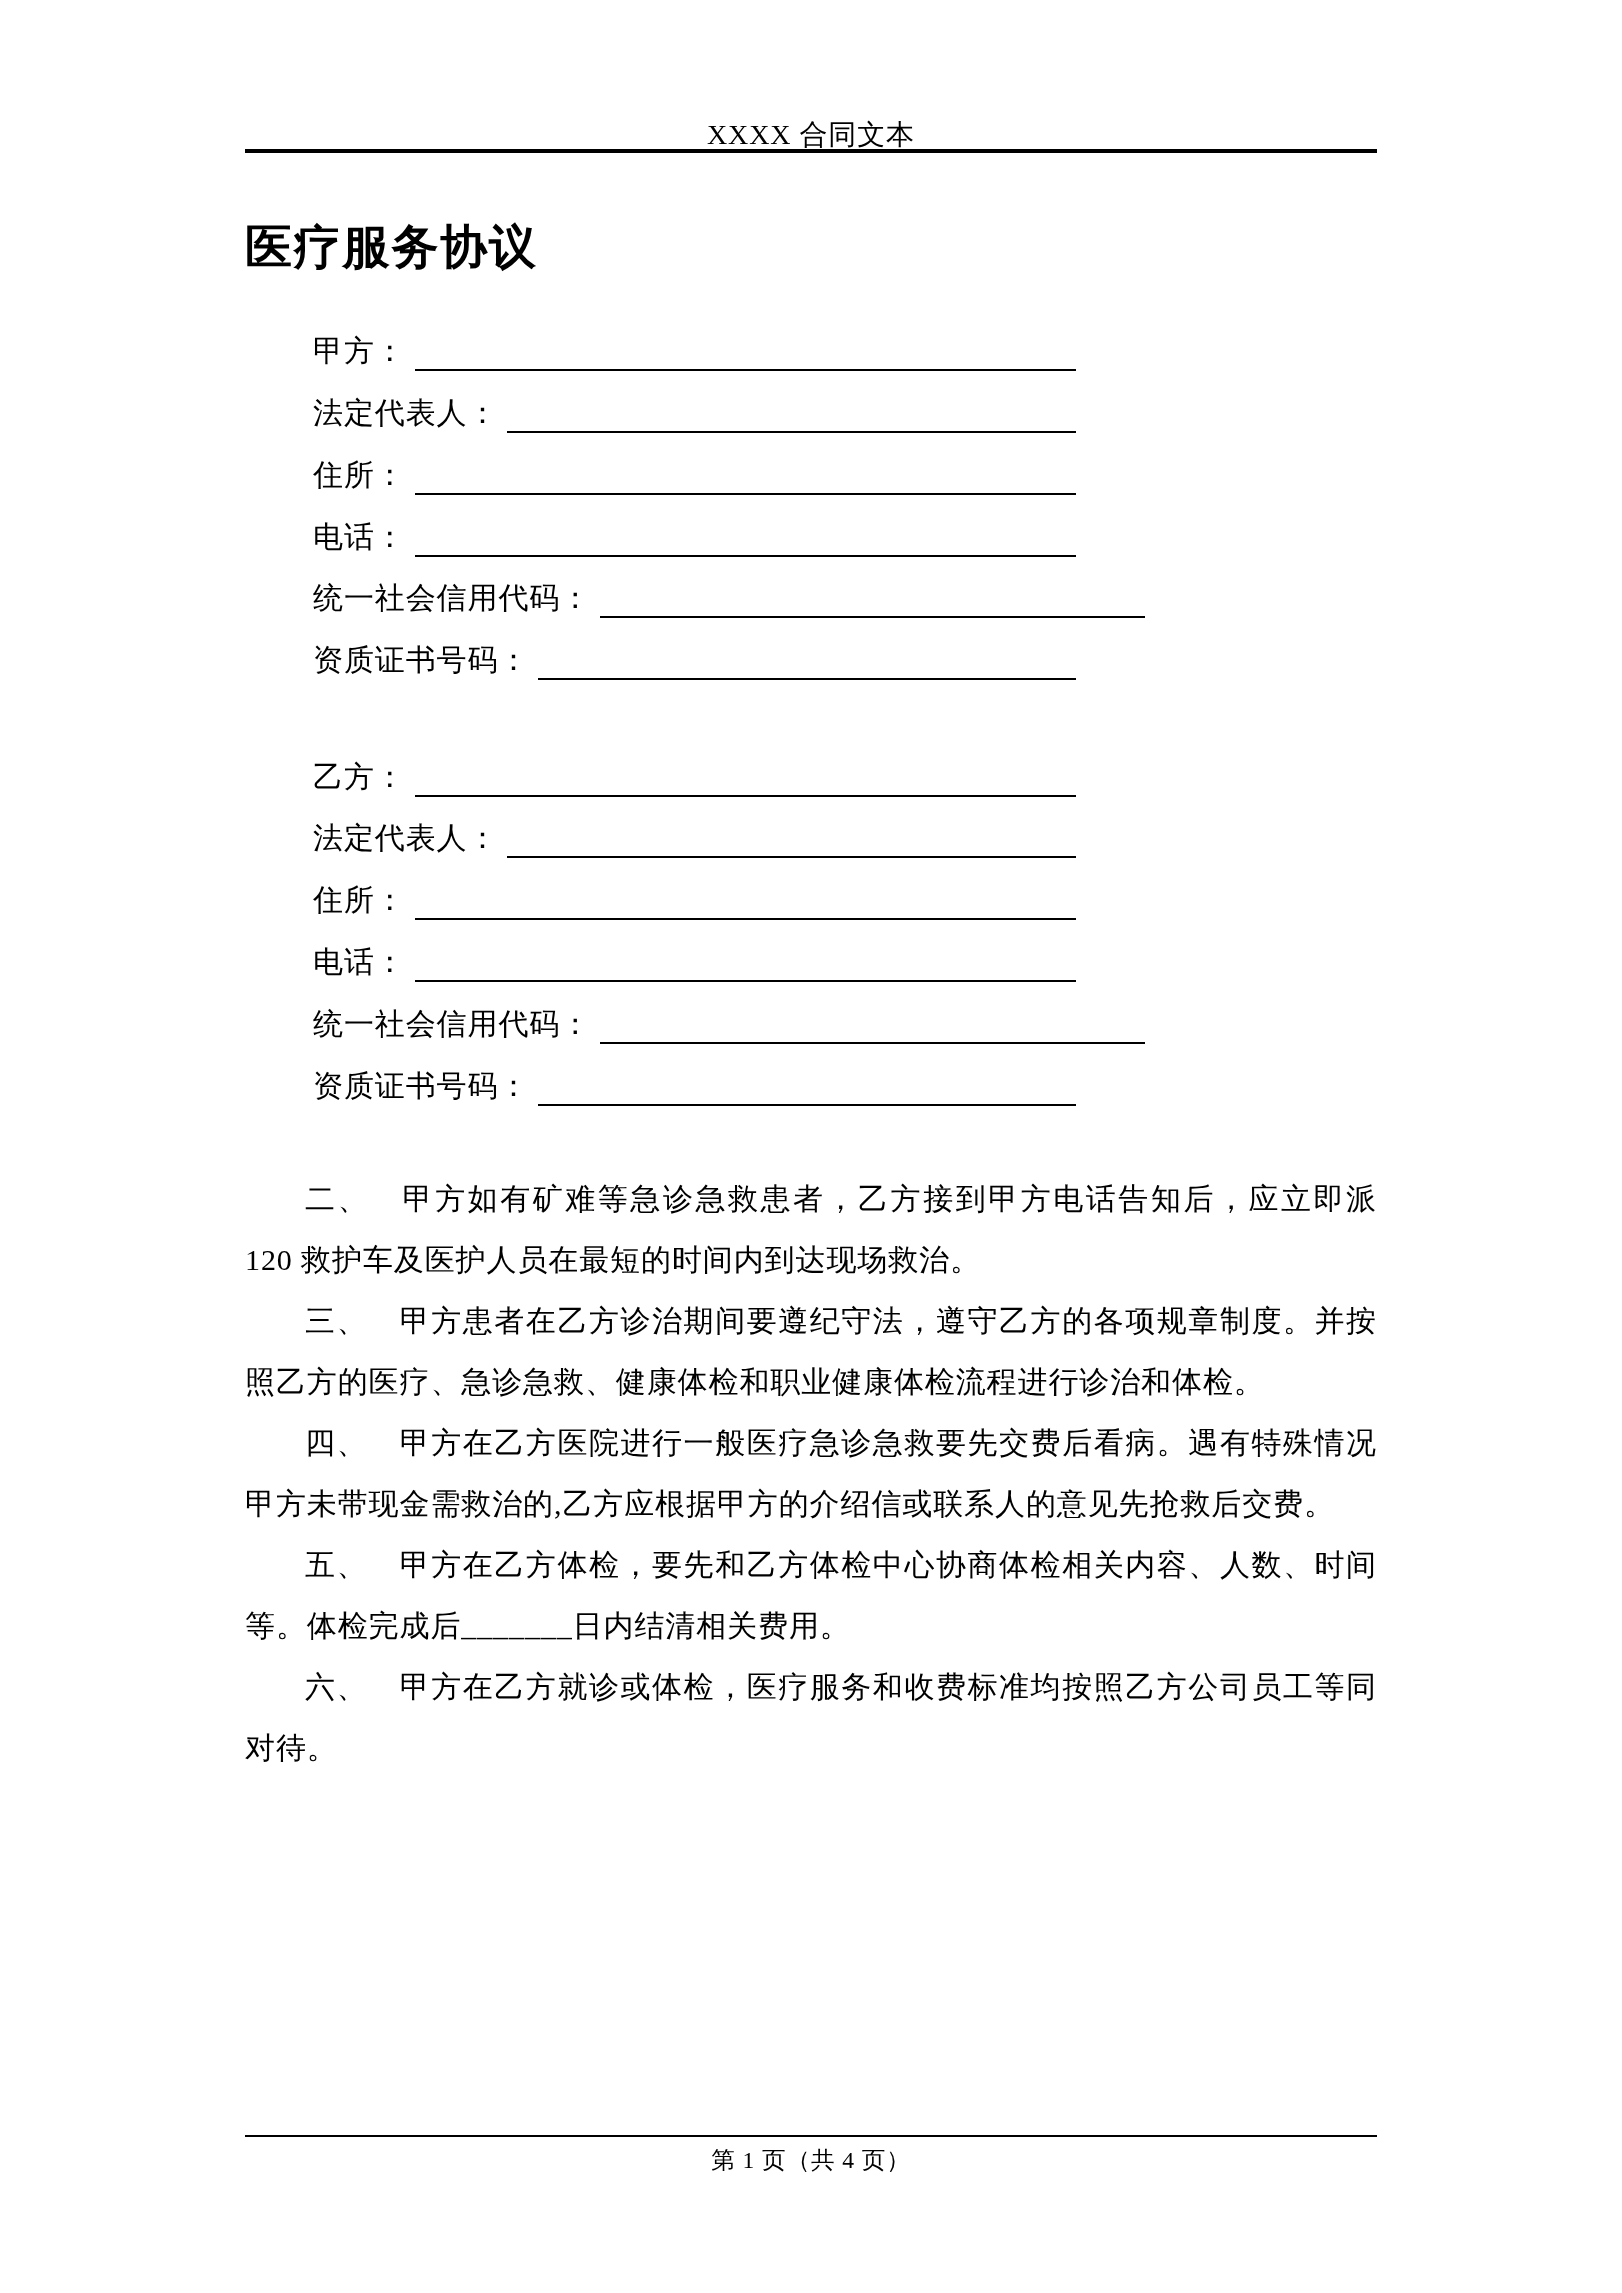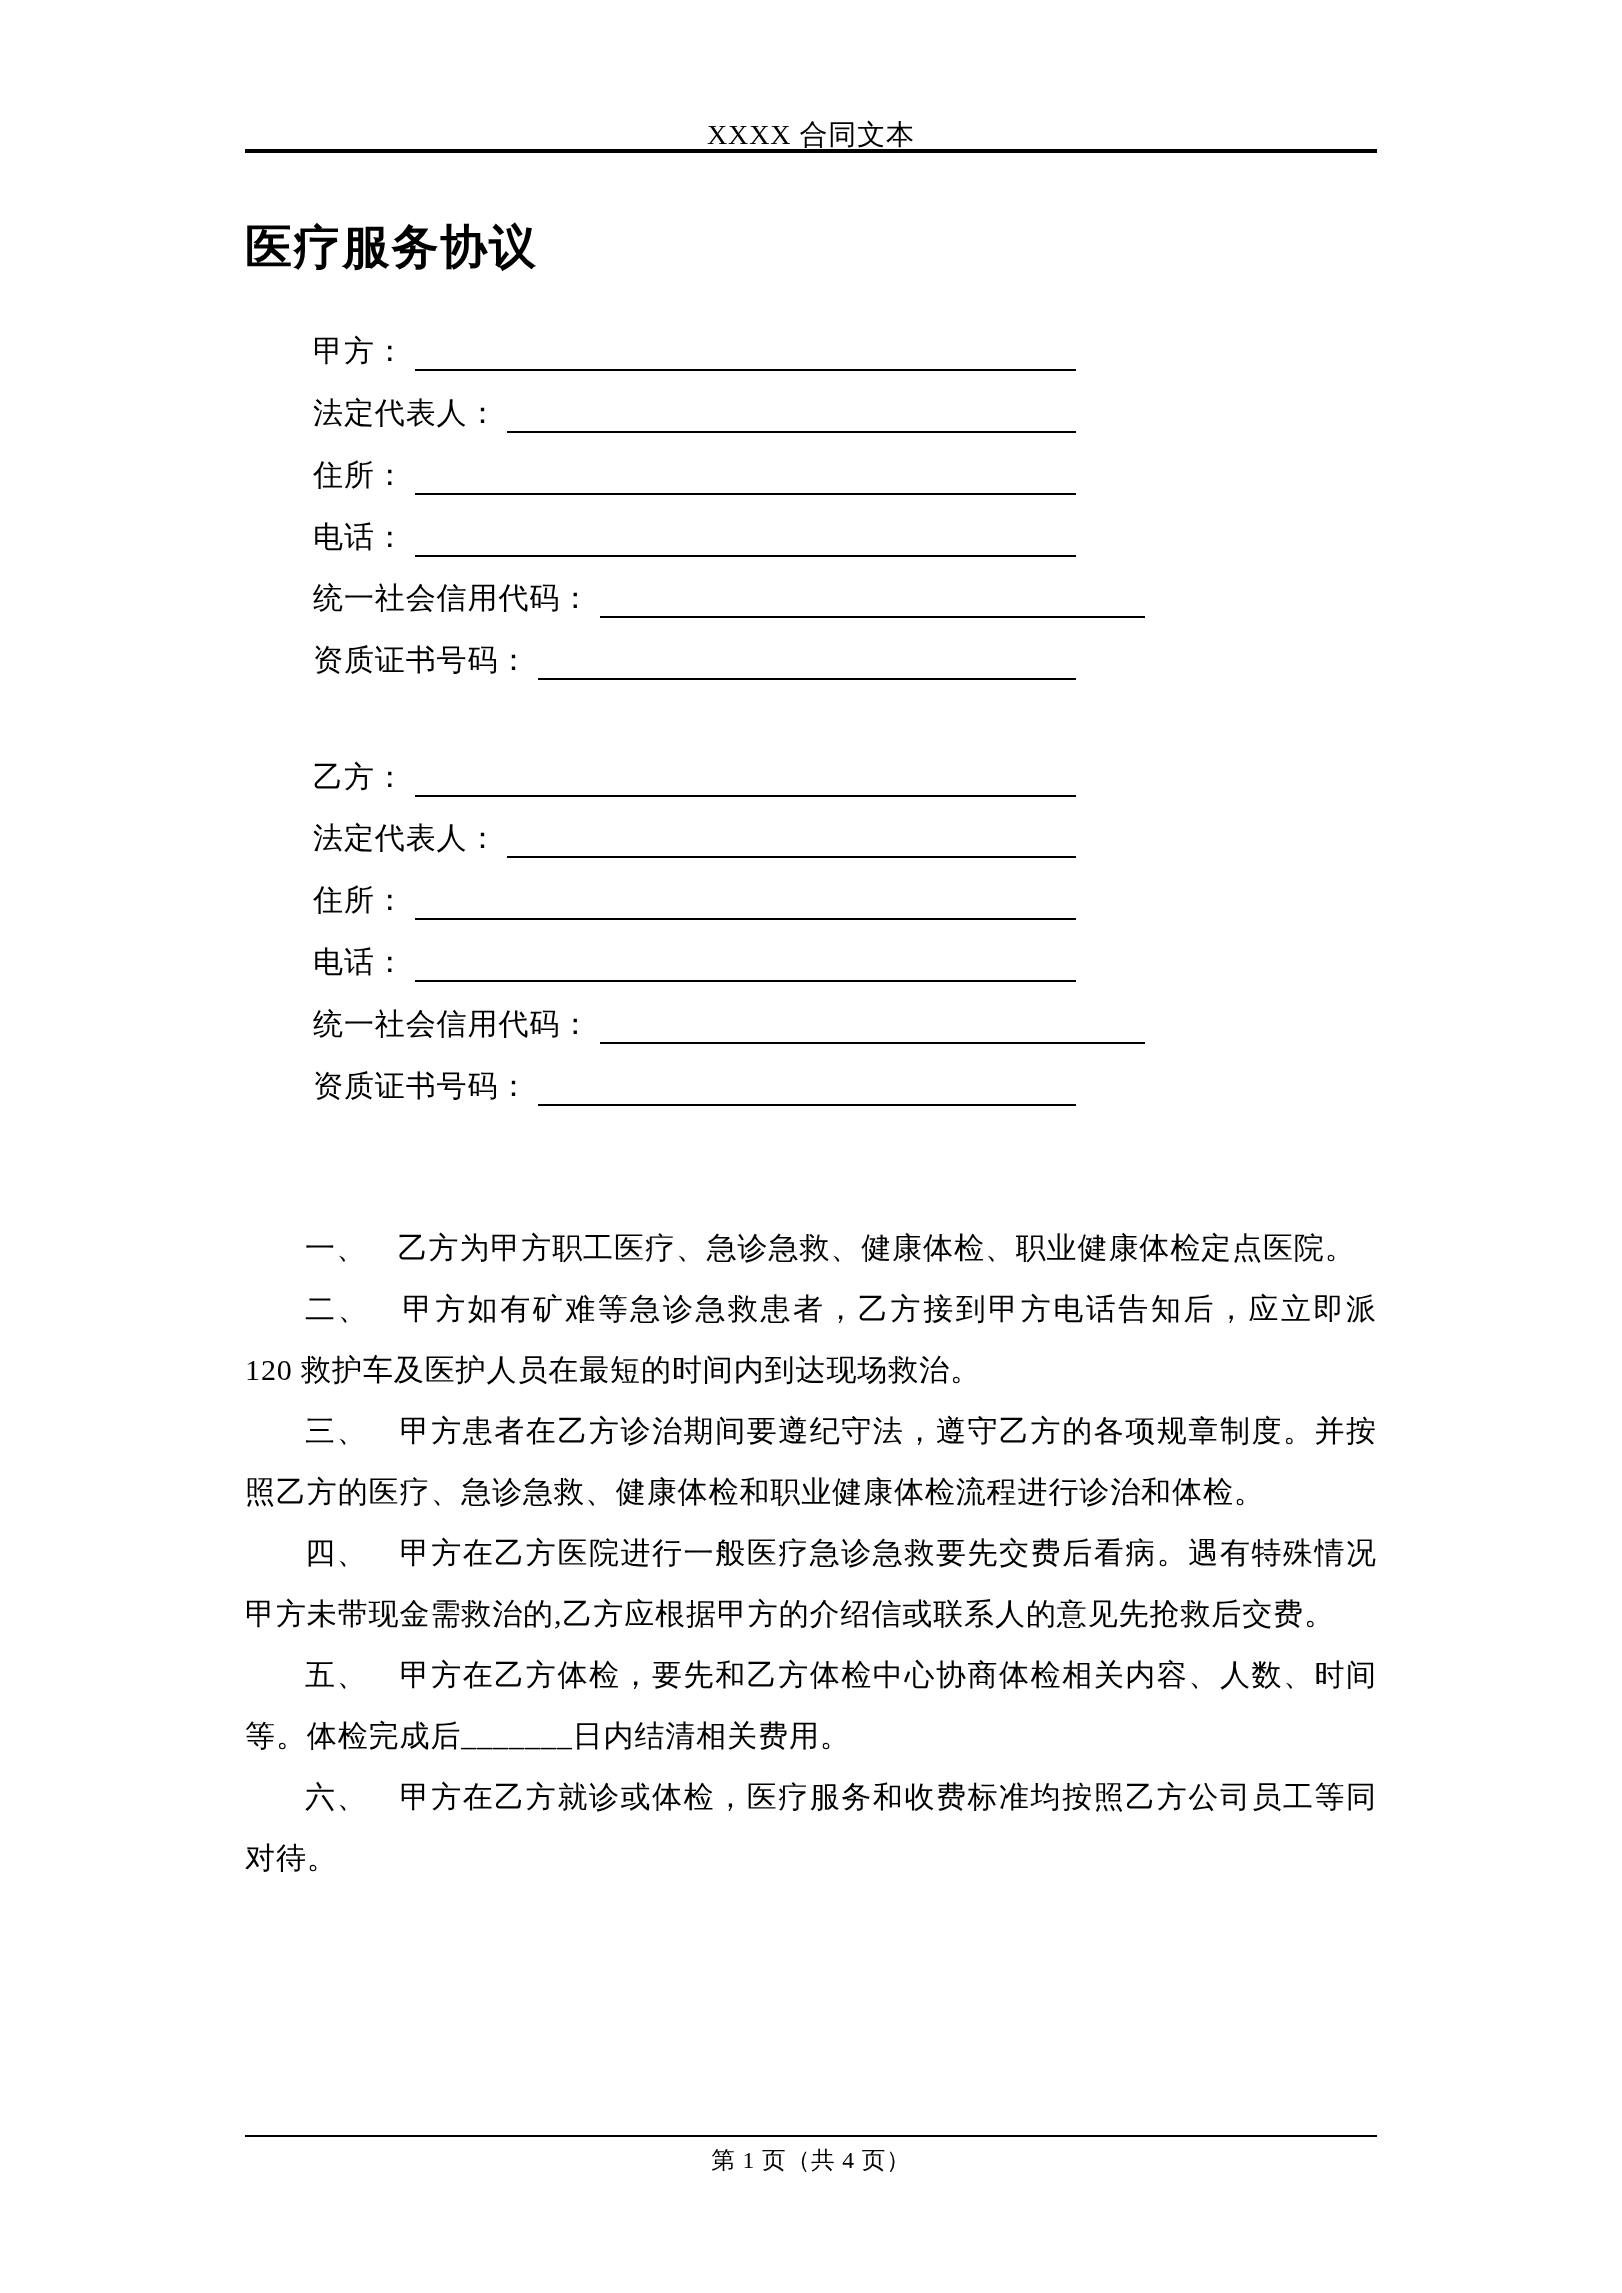--- a/index.html
+++ b/index.html
@@ -118,21 +118,20 @@
 <div class="frow b4 wide">
   <span class="flabel">统一社会信用代码：</span>
   <span class="fline"></span>
 </div>
 <div class="frow b5">
   <span class="flabel">资质证书号码：</span>
   <span class="fline"></span>
 </div>
 
 <div class="body-text">
-  <p class="clause-first">一、　乙方为甲方职工医疗、急诊急救、健康体检、职业健康体检定点医院。</p>
   <p>二、　甲方如有矿难等急诊急救患者，乙方接到甲方电话告知后，应立即派 120 救护车及医护人员在最短的时间内到达现场救治。</p>
   <p>三、　甲方患者在乙方诊治期间要遵纪守法，遵守乙方的各项规章制度。并按照乙方的医疗、急诊急救、健康体检和职业健康体检流程进行诊治和体检。</p>
   <p>四、　甲方在乙方医院进行一般医疗急诊急救要先交费后看病。遇有特殊情况甲方未带现金需救治的,乙方应根据甲方的介绍信或联系人的意见先抢救后交费。</p>
   <p>五、　甲方在乙方体检，要先和乙方体检中心协商体检相关内容、人数、时间等。体检完成后_______日内结清相关费用。</p>
   <p>六、　甲方在乙方就诊或体检，医疗服务和收费标准均按照乙方公司员工等同对待。</p>
 </div>
 
 <div class="footer-rule"></div>
 <div class="footer-text">第 1 页（共 4 页）</div>
 

